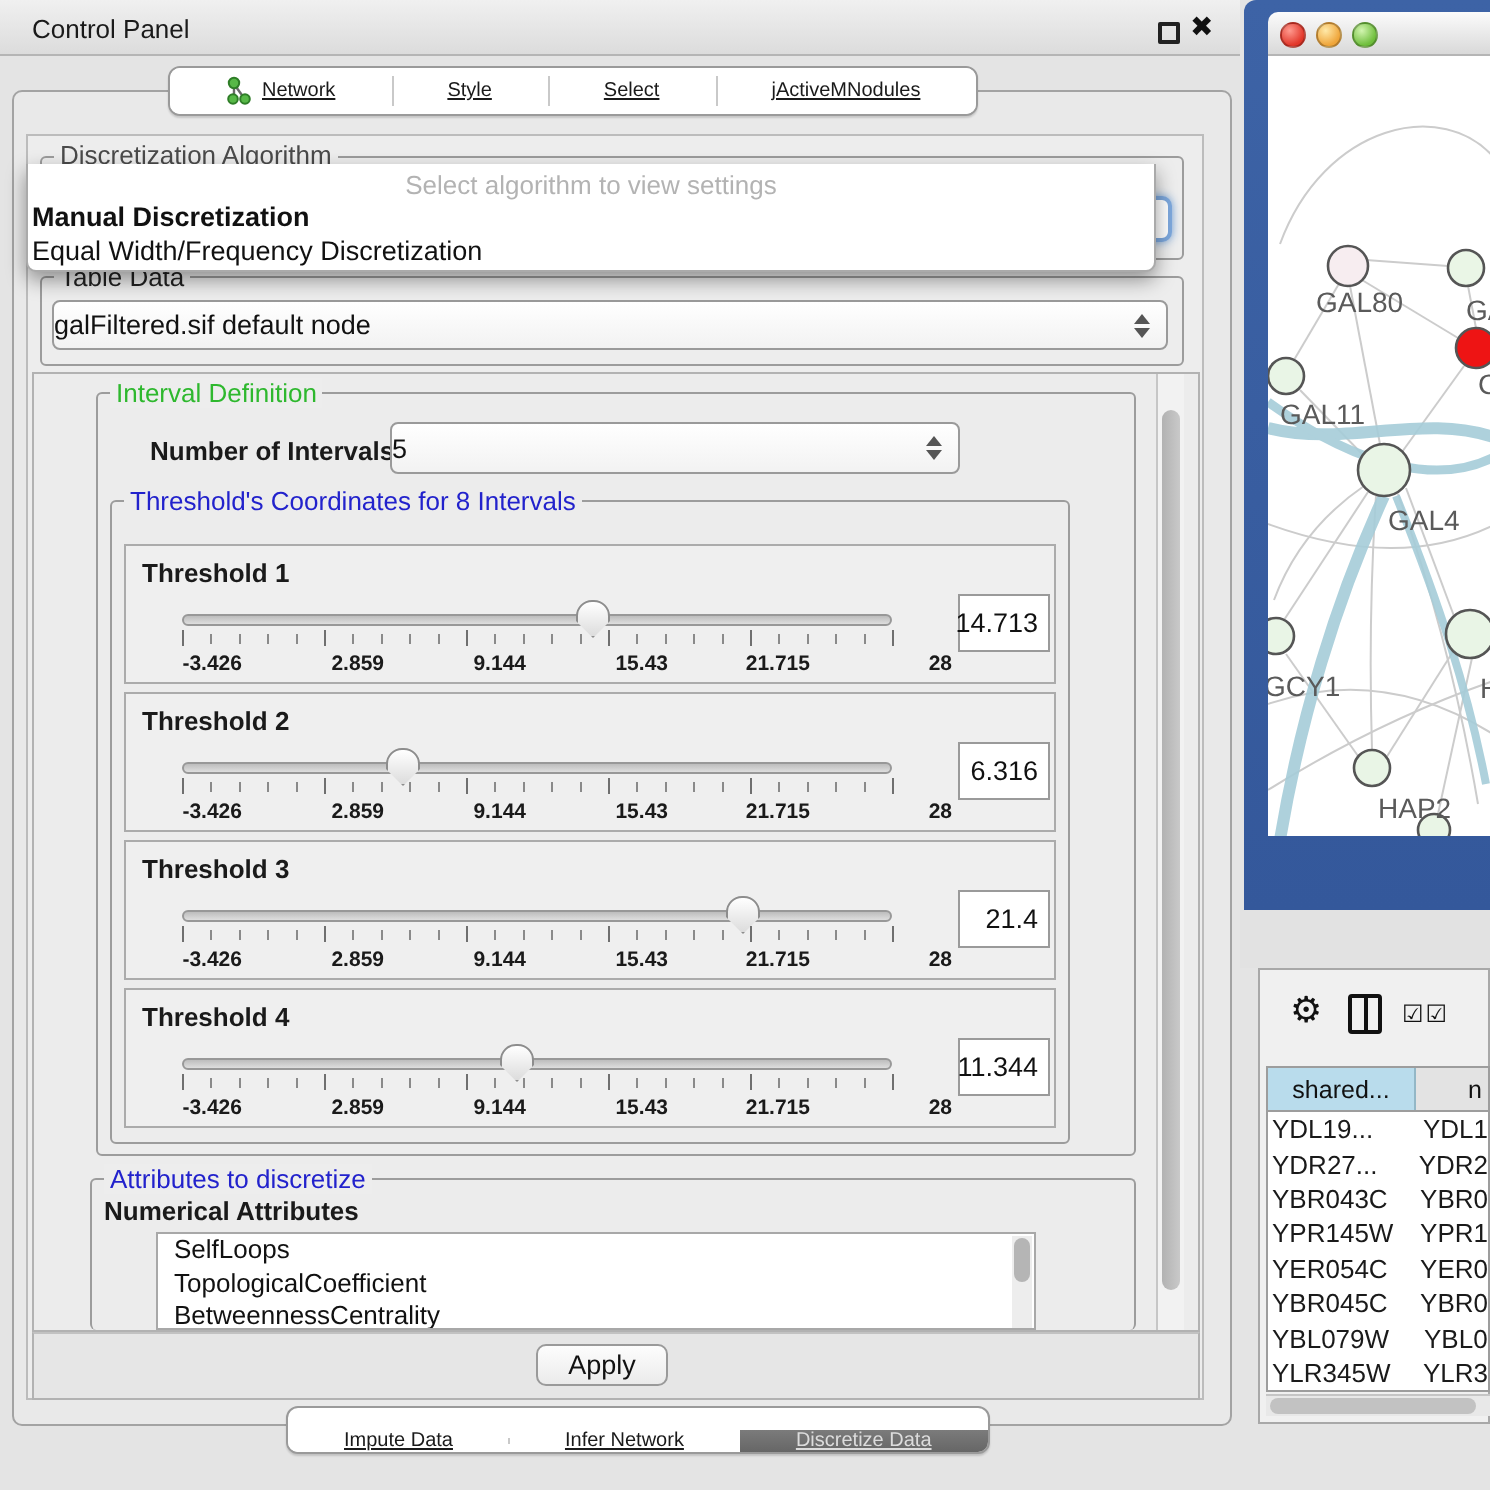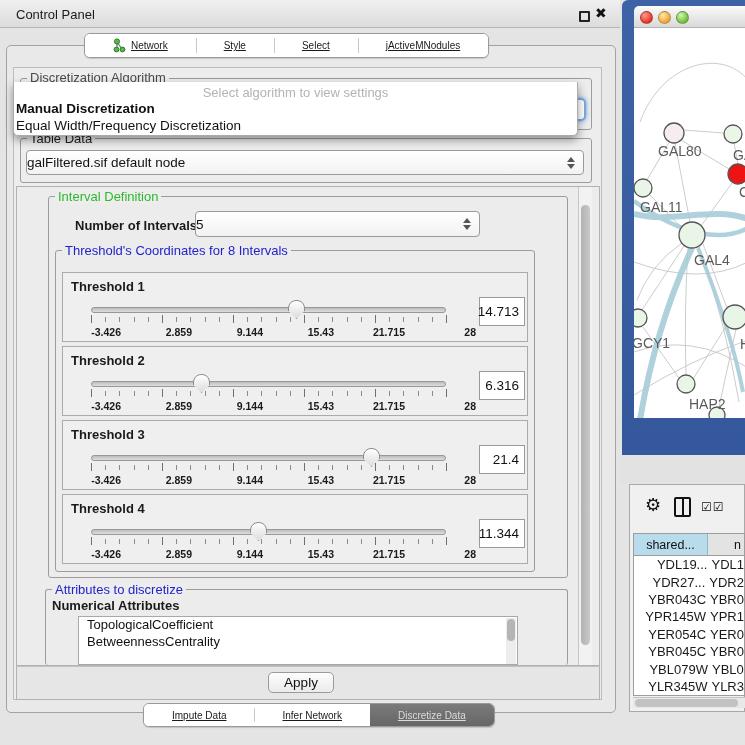--- a/index.html
+++ b/index.html
@@ -77,39 +77,39 @@
   #grp-attr > .grouplabel { color:#2222cc; }
   #lbl-numattr { left:52px; top:598px; font-size:13px; font-weight:bold; color:#1a1a1a; }
   #attrlist { left:78px; top:616px; width:440px; height:49px; background:#fff; border:1px solid #a8a8a8; overflow:hidden; }
   .attr-item { font-size:13px; color:#111; padding-left:8px; line-height:16.5px; white-space:nowrap; }
   #attr-vscroll { position:absolute; right:1px; top:1px; width:10px; height:47px; background:#ededed; }
   #attr-vscroll .vthumb { position:absolute; left:1px; top:1px; width:8px; height:22px; background:#b5b5b5; border-radius:4px; }
 
   #apply-strip { left:16px; top:666px; width:584px; height:34px; background:#e6e6e6; border:1px solid #b2b2b2; border-top:1px solid #c2c2c2; }
   #apply-btn { left:268px; top:672px; width:66px; height:21px; background:linear-gradient(#fdfdfd,#ebebeb); border:1px solid #9a9a9a; border-radius:5px; font-size:13.5px; color:#111; display:flex; align-items:center; justify-content:center; }
 
-  #bottom-tabs { left:143px; top:703px; height:24px; display:flex; border:1px solid #9a9a9a; border-radius:6px; overflow:hidden; background:#fff; box-shadow:0 1px 1px rgba(0,0,0,.15); z-index:5; }
+  #bottom-tabs { left:143px; top:703px; height:24px; display:flex; border:1px solid #9a9a9a; border-radius:6px; overflow:hidden; background:#fff; box-shadow:0 1px 1px rgba(0,0,0,.15); z-index:5;align-items:flex-end; }
 
   
   #net-frame { left:622px; top:0; width:123px; height:455px; background:linear-gradient(#3d63a6,#34589b); border-top-left-radius:6px; }
   #net-titlebar { left:634px; top:6px; width:111px; height:22px; background:linear-gradient(#fbfbfb,#d9d9d9); border-top-left-radius:5px; border-bottom:1px solid #b5b5b5; }
   .light { position:absolute; top:5px; width:13px; height:13px; border-radius:50%; border:1px solid rgba(0,0,0,.25); }
   #light-red { left:6px; background:radial-gradient(circle at 35% 30%, #ff9a8f, #e2372a 70%); }
   #light-yellow { left:24px; background:radial-gradient(circle at 35% 30%, #ffe9a8, #efa53a 70%); }
   #light-green { left:42px; background:radial-gradient(circle at 35% 30%, #d2f5b0, #6fbe3c 70%); }
   #net-canvas { left:634px; top:28px; width:111px; height:390px; background:#fff; overflow:hidden; }
 
   
   #tp-titlestrip { left:620px; top:455px; width:125px; height:29px; background:#e2e2e2; }
   #tp-panel { left:629px; top:484px; width:116px; height:228px; background:#f0f0f0; border:1px solid #a8a8a8; }
   #tp-gear { left:645px; top:496px; font-size:18px; color:#111; line-height:18px; }
   #tp-colico { left:674px; top:497px; width:17px; height:20px; border:2px solid #111; border-radius:2px; }
   #tp-colico::after { content:''; position:absolute; left:6px; top:0; width:2px; height:16px; background:#111; }
   #tp-checks { left:701px; top:500px; font-size:12px; color:#111; letter-spacing:1px; }
-  #tp-table { left:633px; top:533px; width:112px; height:163px; background:#fff; border:1px solid #9d9d9d; overflow:hidden;text-align:right; }
+  #tp-table { left:633px; top:533px; width:112px; height:163px; background:#fff; border:1px solid #9d9d9d; overflow:hidden; }
   #tp-header { display:flex; height:22px; border-bottom:1px solid #9d9d9d; font-size:12.5px; color:#111; }
   #tp-header .hc1 { width:74px; background:#b9dcec; border-right:1px solid #93b7c6; display:flex; align-items:center; justify-content:center; }
   #tp-header .hc2 { flex:1; background:#e3e3e3; display:flex; align-items:center; padding-left:26px; }
   .trow { display:flex; height:17.4px; font-size:13px; color:#1a1a1a; align-items:center; }
   .trow .c1 { width:74px; padding-left:2px; white-space:nowrap; }
   .trow .c2 { padding-left:4px; white-space:nowrap; }
   #tp-hscroll { left:633px; top:697px; width:112px; height:11px; background:#e8e8e8; border-top:1px solid #c5c5c5; }
   #tp-hscroll .hthumb { position:absolute; left:2px; top:1px; width:103px; height:8px; background:#c2c2c2; border-radius:4px; }
 </style>
 </head>
@@ -269,20 +269,21 @@
     <span class="tick-lab" style="left:282px">21.715</span>
     <span class="tick-lab" style="left:353px">28</span>
     <div class="vbox">11.344</div>
   </div>
 
   <div id="grp-attr" class="abs groupbox">
     <span class="grouplabel">Attributes to discretize</span>
   </div>
   <span id="lbl-numattr" class="abs">Numerical Attributes</span>
   <div id="attrlist" class="abs">
+    <div class="attr-item">SelfLoops</div>
     <div class="attr-item">TopologicalCoefficient</div>
     <div class="attr-item">BetweennessCentrality</div>
     <div id="attr-vscroll">
         <div class="vthumb"></div>
       </div>
   </div>
 
   <div id="apply-strip" class="abs"></div>
   <div id="apply-btn" class="abs">Apply</div>
 

